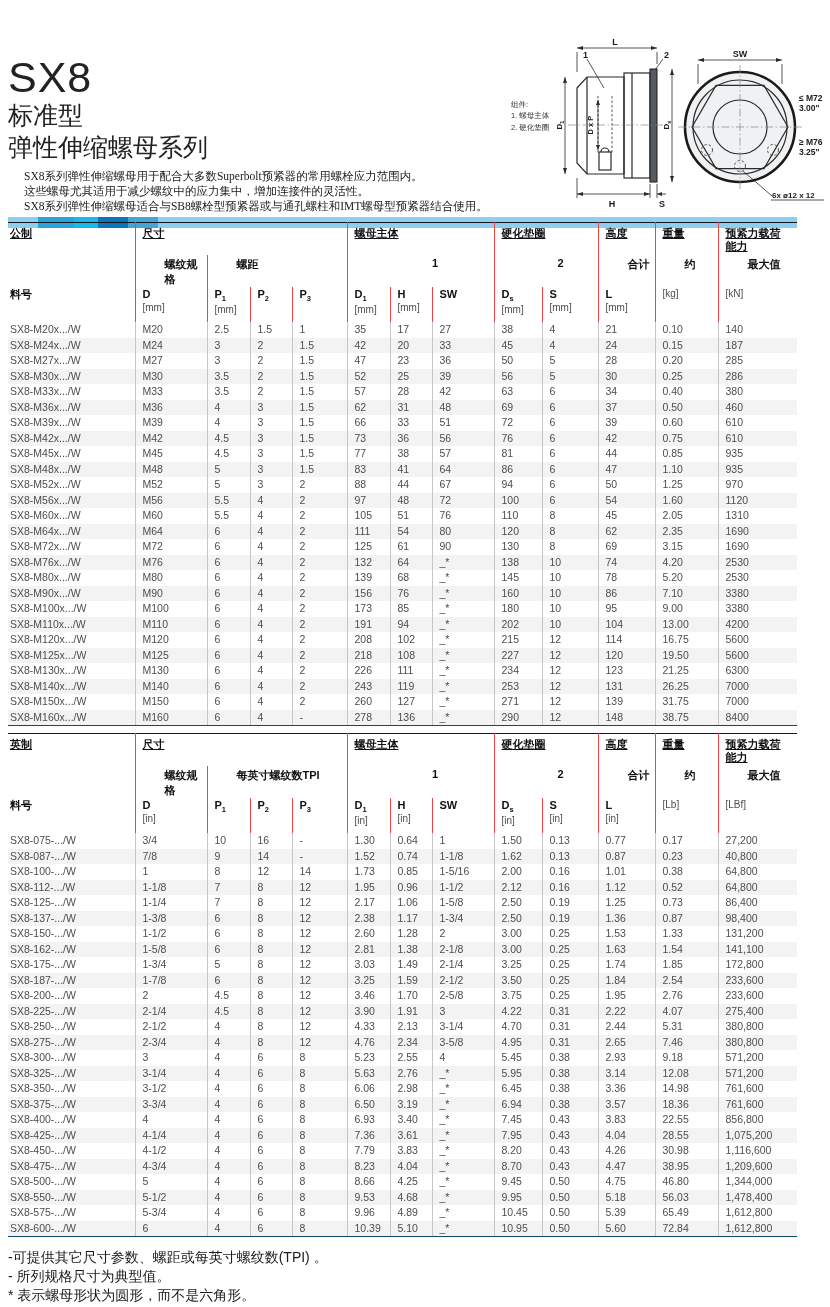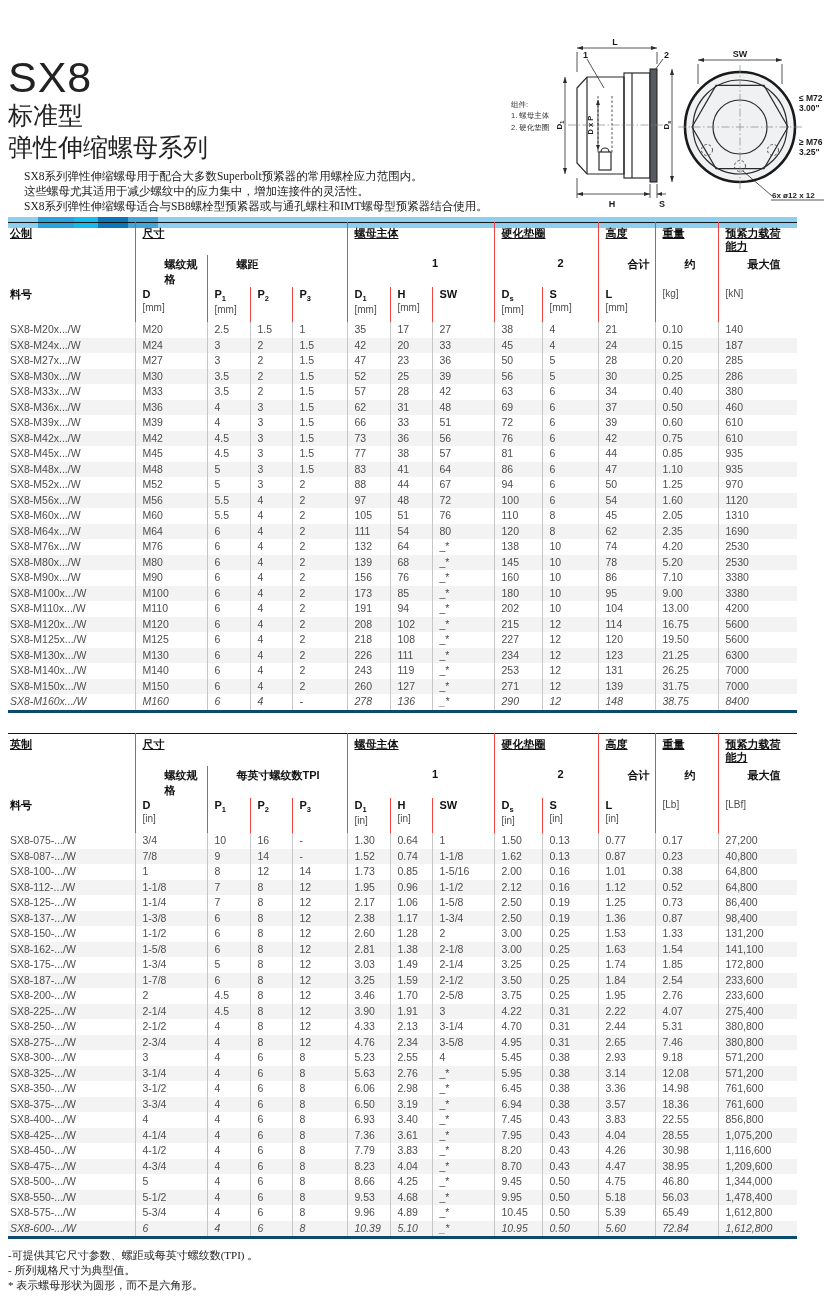--- a/index.html
+++ b/index.html
@@ -44,24 +44,24 @@
   tr.r1 th{height:28px;padding-top:4px;line-height:1.15;text-decoration:underline;}
   tr.r2 th{height:24px;padding-top:2px;padding-left:29px;}
   tr.r3 th{height:34px;padding-top:1px;line-height:1.25;}
   .bl{border-left:1px solid #ef4444;}
   .ctr{text-align:center;padding-left:0;}
   .unit{display:block;font-weight:normal;font-size:10px;color:#4d4d4d;}
   sub{font-size:7.5px;}
   tbody td{font-size:10.5px;color:#4d4d4d;height:15.5px;line-height:15.5px;border-left:1px solid #c6c6c6;white-space:nowrap;}
   tbody td:first-child{border-left:none;}
   tbody tr:nth-child(even){background:#f3f3f3;}
-  tbody tr:last-child td{border-bottom:3px solid #0c4a6e;font-style:italic;}
+  tbody tr:last-child td{border-bottom:1px solid #0c4a6e;}
 
   
-  .footnotes{position:absolute;left:8px;top:1248px;font-size:11px;line-height:1.35;color:#1a1a1a;font-family:Liberation Serif, serif;}
+  .footnotes{position:absolute;left:8px;top:1248px;font-size:14px;line-height:1.35;color:#1a1a1a;font-family:Liberation Sans, sans-serif;}
 </style>
 </head>
 <body>
 
 <div class="page">
 
   <div class="titleblock">
     <div class="brand">SX8</div>
     <div class="subtitle">标准型</div>
     <div class="subtitle">弹性伸缩螺母系列</div>
@@ -443,20 +443,35 @@
           <td>111</td>
           <td>54</td>
           <td>80</td>
           <td>120</td>
           <td>8</td>
           <td>62</td>
           <td>2.35</td>
           <td>1690</td>
         </tr>
         <tr>
+          <td>SX8-M72x.../W</td>
+          <td>M72</td>
+          <td>6</td>
+          <td>4</td>
+          <td>2</td>
+          <td>125</td>
+          <td>61</td>
+          <td>90</td>
+          <td>130</td>
+          <td>8</td>
+          <td>69</td>
+          <td>3.15</td>
+          <td>1690</td>
+        </tr>
+        <tr>
           <td>SX8-M76x.../W</td>
           <td>M76</td>
           <td>6</td>
           <td>4</td>
           <td>2</td>
           <td>132</td>
           <td>64</td>
           <td>_*</td>
           <td>138</td>
           <td>10</td>

